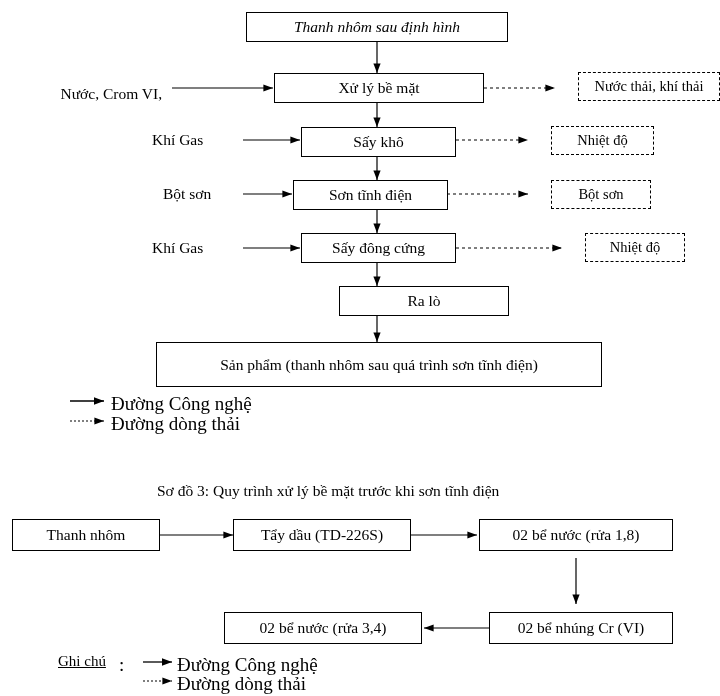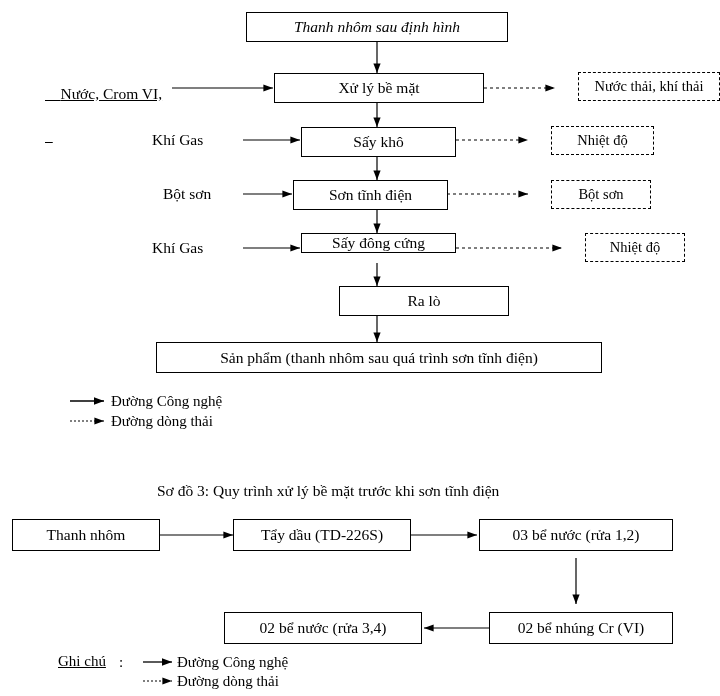--- a/index.html
+++ b/index.html
@@ -39,21 +39,21 @@
     white-space:pre;
     line-height:1.35;
   }
   .caption{
     position:absolute;
     font-size:15.5px;
     white-space:nowrap;
   }
   .legend-text{
     position:absolute;
-    font-size:15px;
+    font-size:19px;
     white-space:nowrap;
   }
   .note-label{
     position:absolute;
     font-size:15px;
     white-space:nowrap;
     text-decoration:underline;
   }
   svg.lines{position:absolute;left:0;top:0;width:720px;height:696px;pointer-events:none;}
 </style>
@@ -102,27 +102,27 @@
   </svg>
 
   <div class="box" style="left:246px;top:12px;width:262px;height:30px;font-style:italic;">Thanh nhôm sau định hình</div>
 
   <div class="box" style="left:301px;top:127px;width:155px;height:30px;">Sấy khô</div>
 
   <div class="box" style="left:274px;top:73px;width:210px;height:30px;">Xử lý bề mặt</div>
 
   <div class="box" style="left:293px;top:180px;width:155px;height:30px;font-family:Liberation Serif, serif;">Sơn tĩnh điện</div>
 
-  <div class="box" style="left:301px;top:233px;width:155px;height:20px;">Sấy đông cứng</div>
+  <div class="box" style="left:301px;top:233px;width:155px;height:30px;">Sấy đông cứng</div>
 
   <div class="box" style="left:293px;top:286px;width:170px;height:30px;margin-left:46px;">Ra lò</div>
 
-  <div class="box" style="left:156px;top:342px;width:446px;height:31px;">Sản phẩm (thanh nhôm sau quá trình sơn tĩnh điện)</div>
+  <div class="box" style="left:156px;top:342px;width:446px;height:45px;">Sản phẩm (thanh nhôm sau quá trình sơn tĩnh điện)</div>
 
-  <div class="plain" style="left:45px;top:63px;text-align:left;text-decoration:underline;">
+  <div class="plain" style="left:45px;top:63px;text-align:left;">
     <span>Nước, Crom VI,</span><br>
   </div>
 
   <div class="plain" style="left:152px;top:130px;">Khí Gas</div>
 
   <div class="plain" style="left:163px;top:184px;">Bột sơn</div>
 
   <div class="plain" style="left:152px;top:238px;">Khí Gas</div>
 
   <div class="dashbox" style="left:557px;top:72px;width:142px;height:29px;">Nước thải, khí thải</div>
@@ -135,21 +135,21 @@
 
   <div class="legend-text" style="left:111px;top:393px;">Đường Công nghệ</div>
   <div class="legend-text" style="left:111px;top:413px;">Đường dòng thải</div>
 
   <div class="caption" style="left:157px;top:482px;">Sơ đồ 3: Quy trình xử lý bề mặt trước khi sơn tĩnh điện</div>
 
   <div class="box" style="left:12px;top:519px;width:148px;height:32px;">Thanh nhôm</div>
 
   <div class="box" style="left:233px;top:519px;width:178px;height:32px;">Tẩy dầu (TD-226S)</div>
 
-  <div class="box" style="left:479px;top:519px;width:194px;height:32px;">03 bể nước (rửa 1,2)</div>
+  <div class="box" style="left:479px;top:519px;width:194px;height:32px;">02 bể nước (rửa 1,8)</div>
 
   <div class="box" style="left:489px;top:612px;width:184px;height:32px;">02 bể nhúng Cr (VI)</div>
 
   <div class="box" style="left:224px;top:612px;width:198px;height:32px;">02 bể nước (rửa 3,4)</div>
 
   <div class="note-label" style="left:58px;top:653px;">Ghi chú</div>
   <div class="legend-text" style="left:119px;top:654px;">:</div>
 
   <div class="legend-text" style="left:177px;top:654px;">Đường Công nghệ</div>
   <div class="legend-text" style="left:177px;top:673px;">Đường dòng thải</div>

